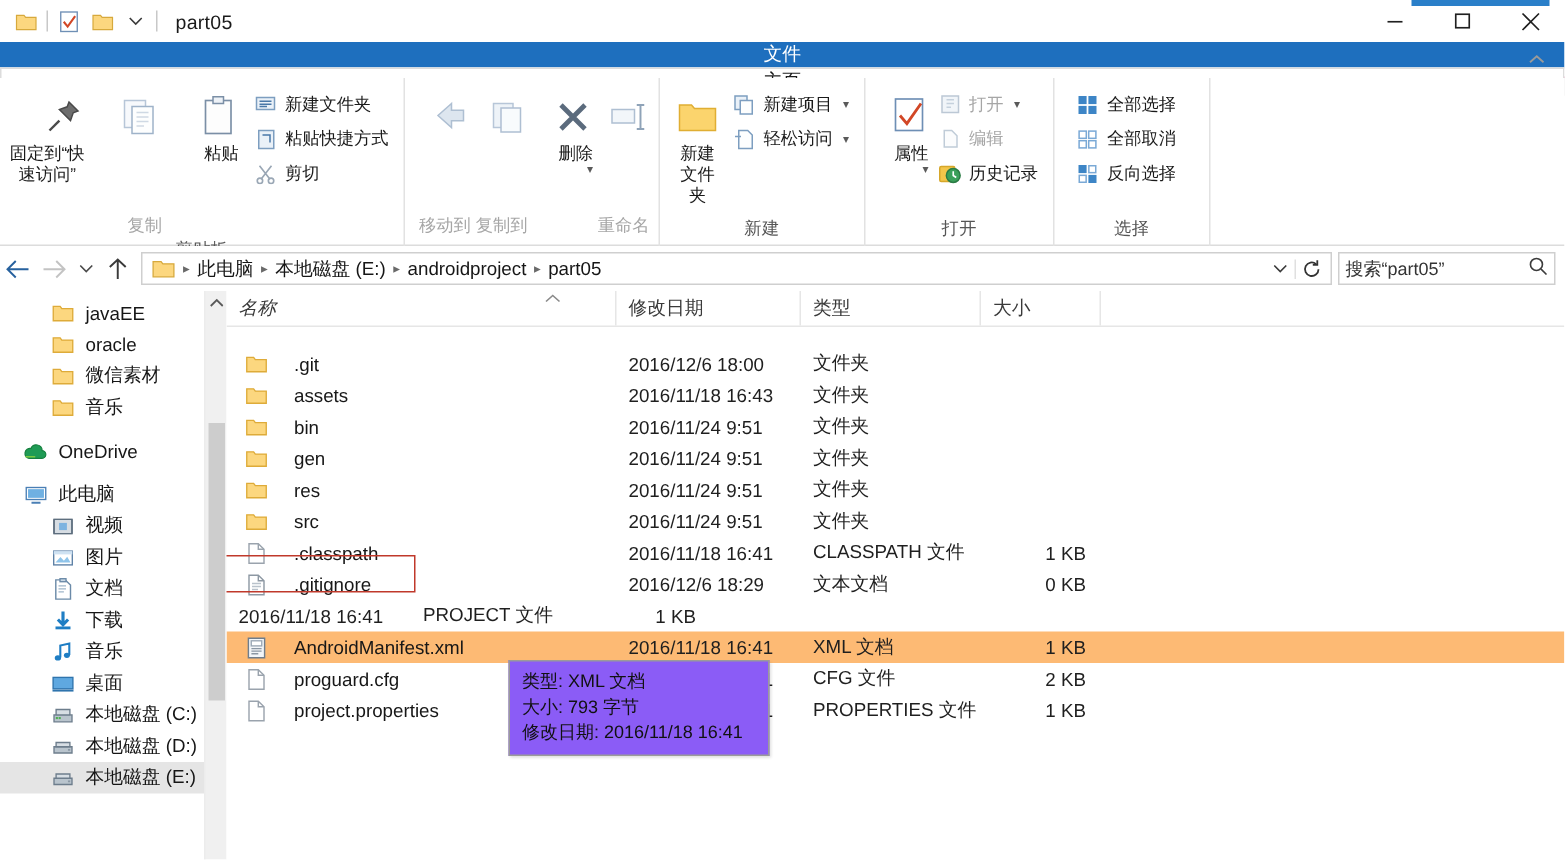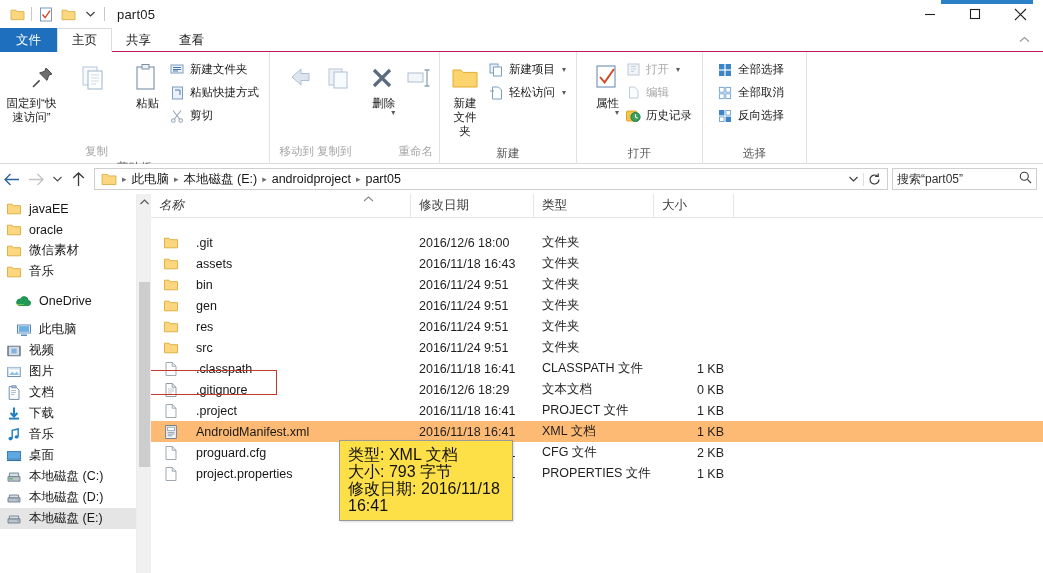--- a/index.html
+++ b/index.html
@@ -43,20 +43,21 @@
     color: #202020;
   }
   .win-btn.close { width: 46px; }
 
   
   .tabstrip {
     position: absolute; left: 0; top: 28px; width: 1043px; height: 24px;
     background: #ffffff;
     display: flex; align-items: stretch;
     border-bottom: 1px solid #be185d;
+    flex-direction: column;
   }
   .tab {
     display: flex; align-items: center; justify-content: center;
     padding: 0 14px; font-size: 12.5px; color: #1a1a1a;
     height: 24px;
   }
   .tab.file {
     background: #1e6fbe; color: #ffffff; min-width: 52px; padding: 0 16px;
   }
   .tab.active {
@@ -140,21 +141,21 @@
   }
   .navpane {
     width: 136px; height: 379px; background: #ffffff; overflow: hidden;
     position: relative; padding-top: 4px;
   }
   .tree-item {
     display: flex; align-items: center; height: 21px;
     padding-left: 16px; gap: 7px; font-size: 12.5px; color: #161616;
     white-space: nowrap;
   }
-  .tree-item.indent1 { padding-left: 6px; }
+  .tree-item.indent1 { padding-left: 34px; }
   .tree-item.selected { background: #e5e5e5; }
   .tree-gap { height: 8px; }
   .ico { width: 16px; height: 16px; display: flex; align-items: center; justify-content: center; flex: none;}
 
   .navscroll {
     width: 15px; height: 379px; background: #f0f0f0; position: relative;
     border-left: 1px solid #ececec;
   }
   .navscroll .arrow-up {
     position:absolute; top:0; left:0; width:15px; height:15px;
@@ -190,22 +191,22 @@
   .cell-date { width: 123px; padding-left: 8px; color: #1f1f1f; }
   .cell-type { width: 120px; padding-left: 8px; color: #1f1f1f; }
   .cell-size { width: 80px; text-align: right; padding-right: 10px; color: #1f1f1f; }
 
   
   .redbox {
     position: absolute; border: 1.6px solid #c0392b; pointer-events: none;
   }
   
   .tooltip {
-    position: absolute; background: #fde047; border: 1px solid #9a9a9a;
-    padding: 5px 8px 6px 8px; font-size: 16px; color: #111; line-height: 17px;
+    position: absolute; background: #8b5cf6; border: 1px solid #9a9a9a;
+    padding: 5px 8px 6px 8px; font-size: 12px; color: #111; line-height: 17px;
     box-shadow: 1px 1px 2px rgba(0,0,0,.14);
   }
 
   .folder-svg { width: 16px; height: 14px; }
 </style>
 </head>
 <body>
 
 <div id="app">
 
@@ -855,29 +856,20 @@
                   <path d="M5 7h6M5 9h6M5 11h4" fill="none" stroke="#b9c2cb" stroke-width=".9"></path>
                 </svg>
               </span>
               <span>.gitignore</span>
             </div>
             <div class="cell-date">2016/12/6 18:29</div>
             <div class="cell-type">文本文档</div>
             <div class="cell-size">0 KB</div>
           </div>
           <div class="row">
-            <div class="cell-name">
-              <span class="ico">
-                <svg width="16" height="16" viewBox="0 0 16 16">
-                  <path d="M3 1.5h6.2L13 5.2v9.3H3z" fill="#ffffff" stroke="#9aa3ad" stroke-width=".95"></path>
-                  <path d="M9.2 1.5v3.7H13" fill="none" stroke="#9aa3ad" stroke-width=".95"></path>
-                </svg>
-              </span>
-              <span>.project</span>
-            </div>
             <div class="cell-date">2016/11/18 16:41</div>
             <div class="cell-type">PROJECT 文件</div>
             <div class="cell-size">1 KB</div>
           </div>
           <div class="row selected">
             <div class="cell-name">
               <span class="ico">
                 <svg width="16" height="16" viewBox="0 0 16 16">
                   <path d="M2.6 1.5h10.8v13H2.6z" fill="#f2f5f8" stroke="#6f7d8c" stroke-width=".95"></path>
                   <rect x="4.5" y="3.2" width="7" height="3.4" fill="#ffffff" stroke="#9aa7b4" stroke-width="0.9"></rect>

